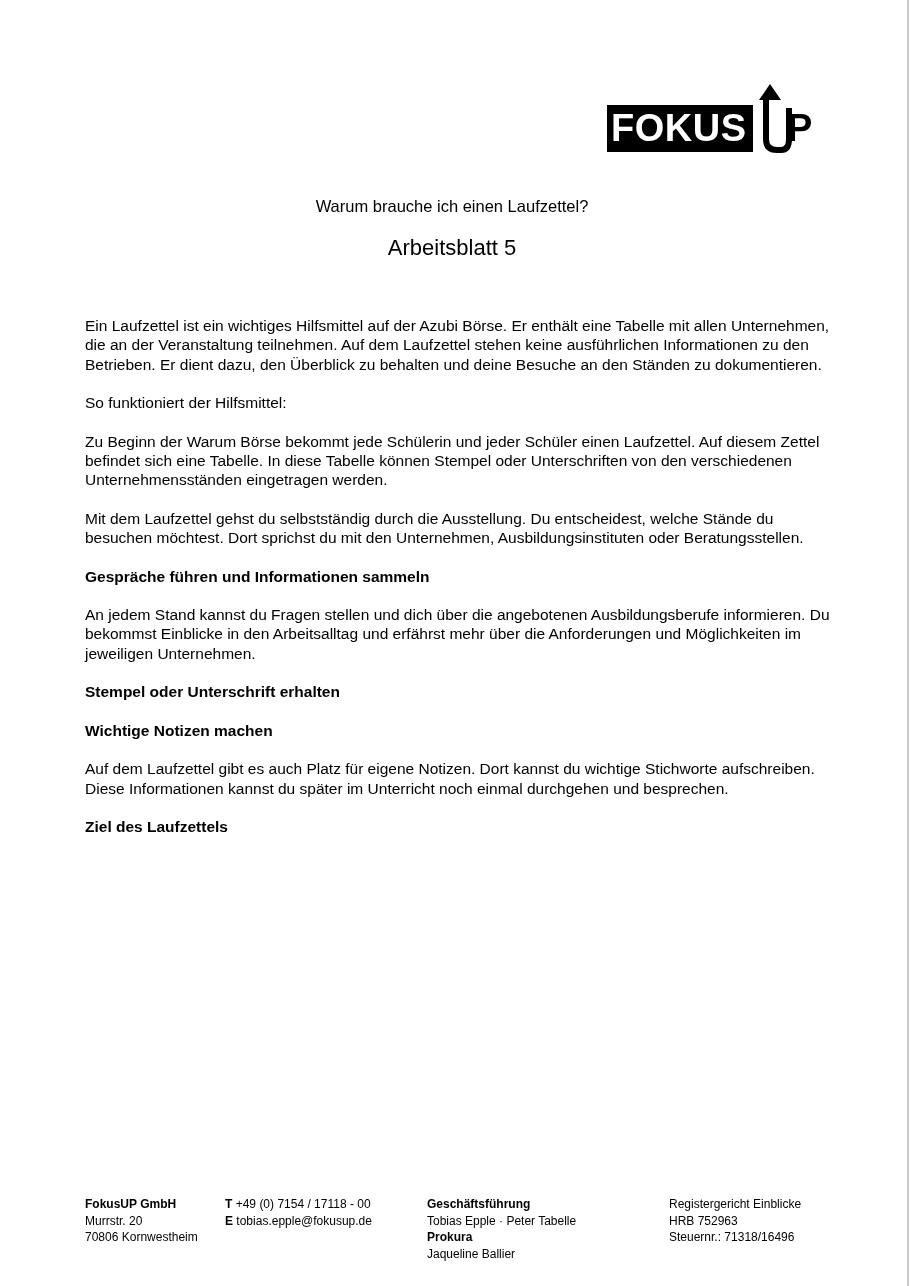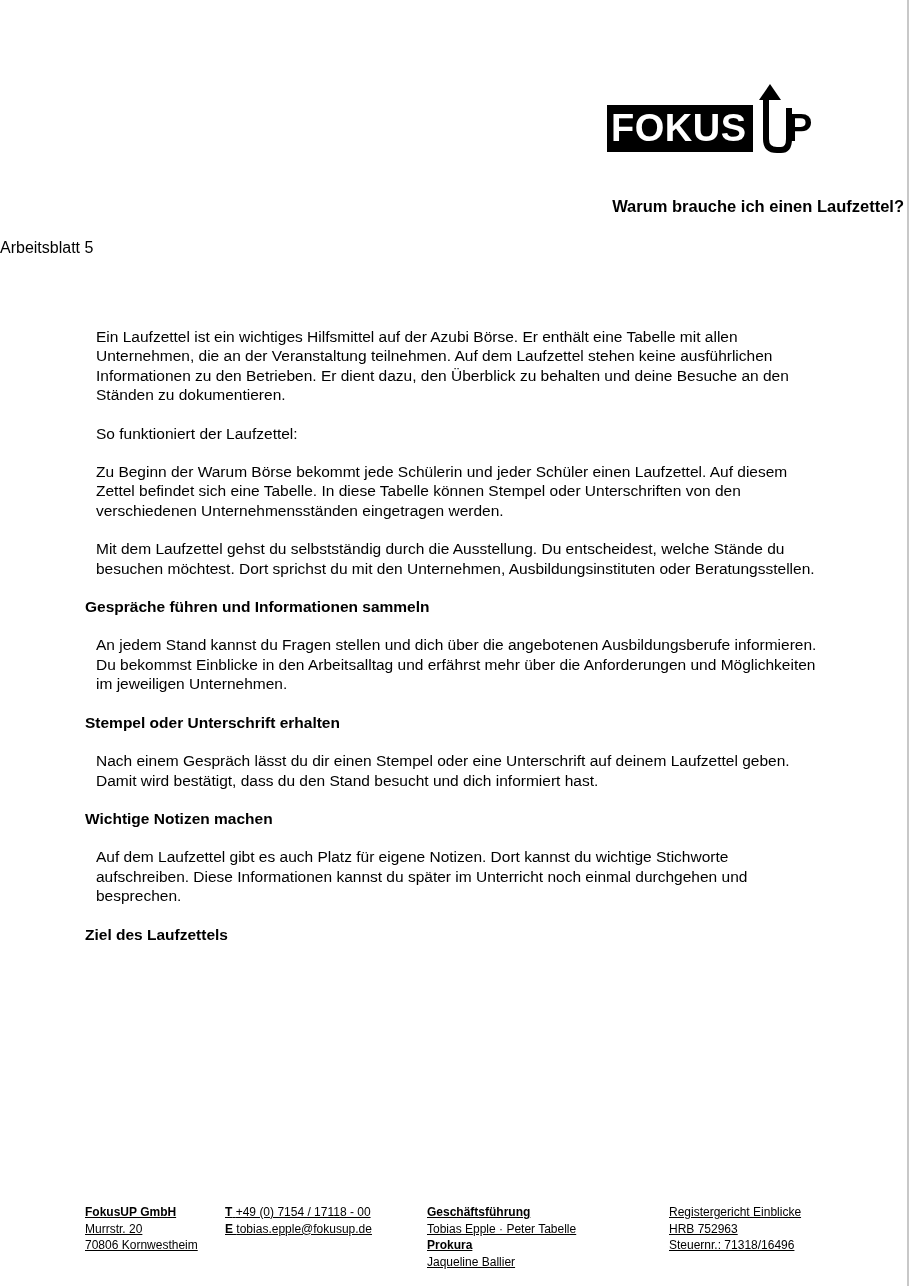--- a/index.html
+++ b/index.html
@@ -66,44 +66,44 @@
       font-size: 38px;
       line-height: 40px;
       color: #000000;
     }
 
     .title {
       position: absolute;
       left: 0;
       top: 196px;
       width: 904px;
-      text-align: right;
-      font-weight: bold;
+      text-align: center;
+      font-weight: normal;
       font-size: 16.5px;
       line-height: 20px;
     }
     .subtitle {
       position: absolute;
       left: 0;
       top: 238px;
       width: 904px;
-      text-align: left;
-      font-size: 16px;
+      text-align: center;
+      font-size: 22px;
       line-height: 20px;
     }
     .content {
       position: absolute;
       left: 85px;
       top: 316px;
       width: 745px;
       font-size: 15.5px;
       line-height: 19.4px;
     }
     .content p {
-      margin: 11px;
+      margin: 0;
     }
     .content .intro {
       margin-bottom: 19px;
     }
     .content .lead {
       margin-bottom: 19px;
     }
     .content h3 {
       font-size: 15.5px;
       font-weight: bold;
@@ -117,22 +117,21 @@
     .footer {
       position: absolute;
       top: 1196px;
       left: 85px;
       width: 740px;
       font-size: 12px;
       line-height: 16.5px;
     }
     .footer-col {
       position: absolute;
-      top: 8px;
-      text-decoration: underline;
+      top: 0;
     }
     .footer-col.c1 { left: 0; }
     .footer-col.c2 { left: 140px; }
     .footer-col.c3 { left: 342px; }
     .footer-col.c4 { left: 584px; }
     .footer .b { font-weight: bold; }
   </style>
 </head>
 <body>
 
@@ -148,31 +147,30 @@
     <path d="M13,15 L13,55 Q13,66 24,66 L28,66 Q36,66 36,55 L36,24" stroke="#000" stroke-width="6" fill="none"></path>
   </svg>
   <span class="logo-p">P</span>
 </div>
 
 <div class="title">Warum brauche ich einen Laufzettel?</div>
 <div class="subtitle">Arbeitsblatt 5</div>
 
 <div class="content">
   <p class="intro">Ein Laufzettel ist ein wichtiges Hilfsmittel auf der Azubi Börse. Er enthält eine Tabelle mit allen Unternehmen, die an der Veranstaltung teilnehmen. Auf dem Laufzettel stehen keine ausführlichen Informationen zu den Betrieben. Er dient dazu, den Überblick zu behalten und deine Besuche an den Ständen zu dokumentieren.</p>
-  <p class="lead">So funktioniert der Laufzettel:</p>
+  <p class="lead">So funktioniert der Hilfsmittel:</p>
 
   <p class="section-body">Zu Beginn der Warum Börse bekommt jede Schülerin und jeder Schüler einen Laufzettel. Auf diesem Zettel befindet sich eine Tabelle. In diese Tabelle können Stempel oder Unterschriften von den verschiedenen Unternehmensständen eingetragen werden.</p>
 
   <p class="section-body">Mit dem Laufzettel gehst du selbstständig durch die Ausstellung. Du entscheidest, welche Stände du besuchen möchtest. Dort sprichst du mit den Unternehmen, Ausbildungsinstituten oder Beratungsstellen.</p>
 
   <h3>Gespräche führen und Informationen sammeln</h3>
   <p class="section-body">An jedem Stand kannst du Fragen stellen und dich über die angebotenen Ausbildungsberufe informieren. Du bekommst Einblicke in den Arbeitsalltag und erfährst mehr über die Anforderungen und Möglichkeiten im jeweiligen Unternehmen.</p>
 
   <h3>Stempel oder Unterschrift erhalten</h3>
-  <p class="section-body">Nach einem Gespräch lässt du dir einen Stempel oder eine Unterschrift auf deinem Laufzettel geben. Damit wird bestätigt, dass du den Stand besucht und dich informiert hast.</p>
 
   <h3>Wichtige Notizen machen</h3>
   <p class="section-body">Auf dem Laufzettel gibt es auch Platz für eigene Notizen. Dort kannst du wichtige Stichworte aufschreiben. Diese Informationen kannst du später im Unterricht noch einmal durchgehen und besprechen.</p>
 
   <h3>Ziel des Laufzettels</h3>
 </div>
 
 <div class="footer">
   <div class="footer-col c1">
     <div class="b">FokusUP GmbH</div>

